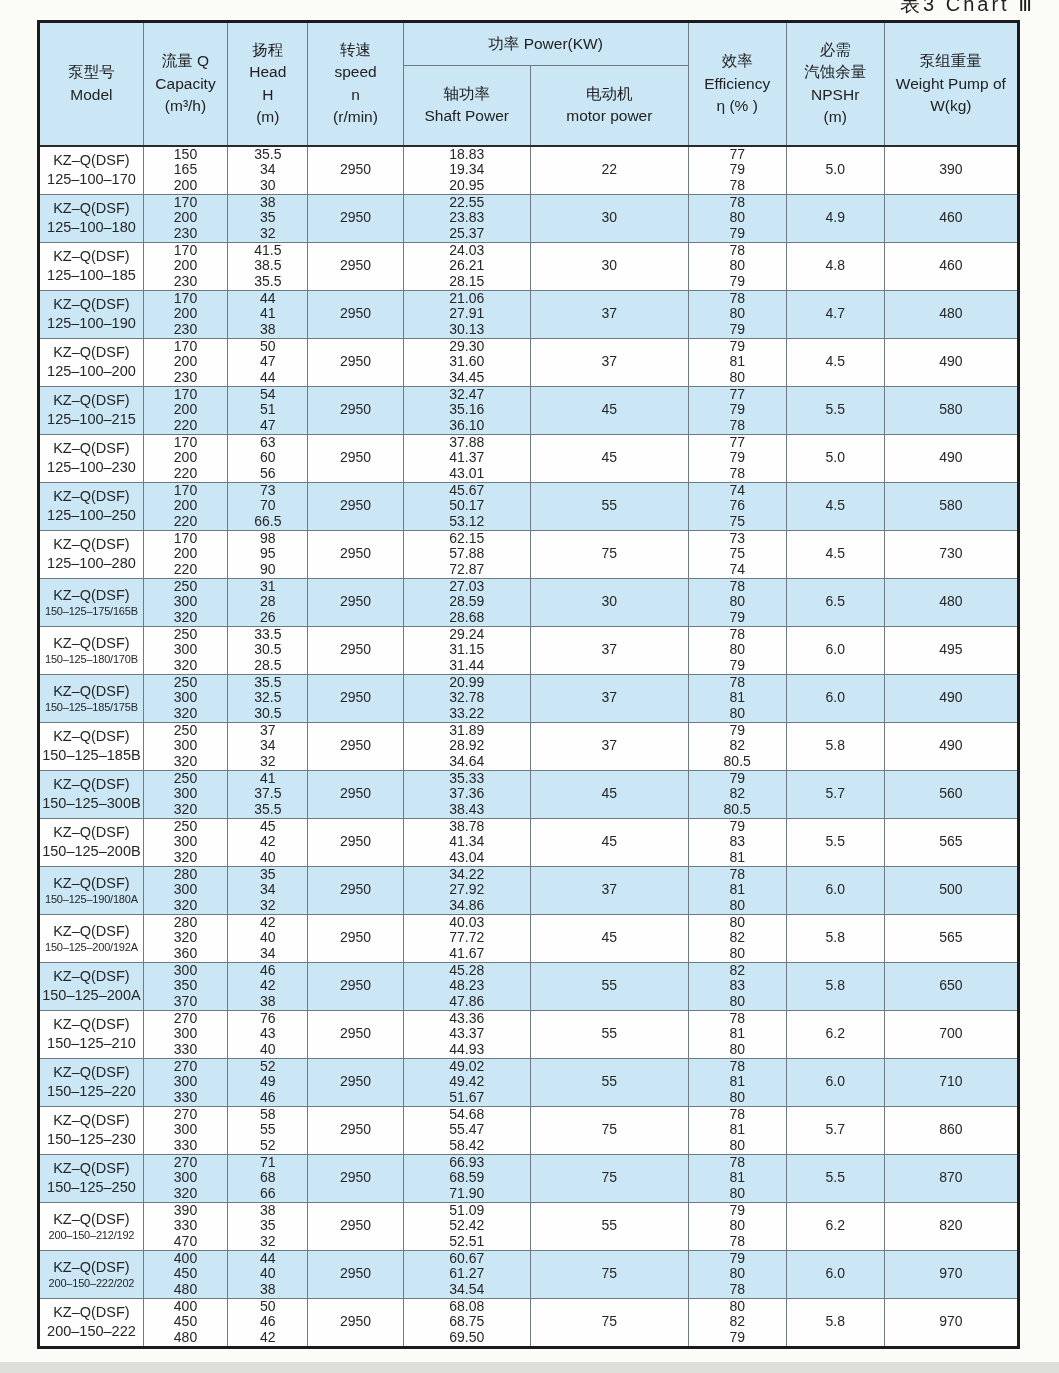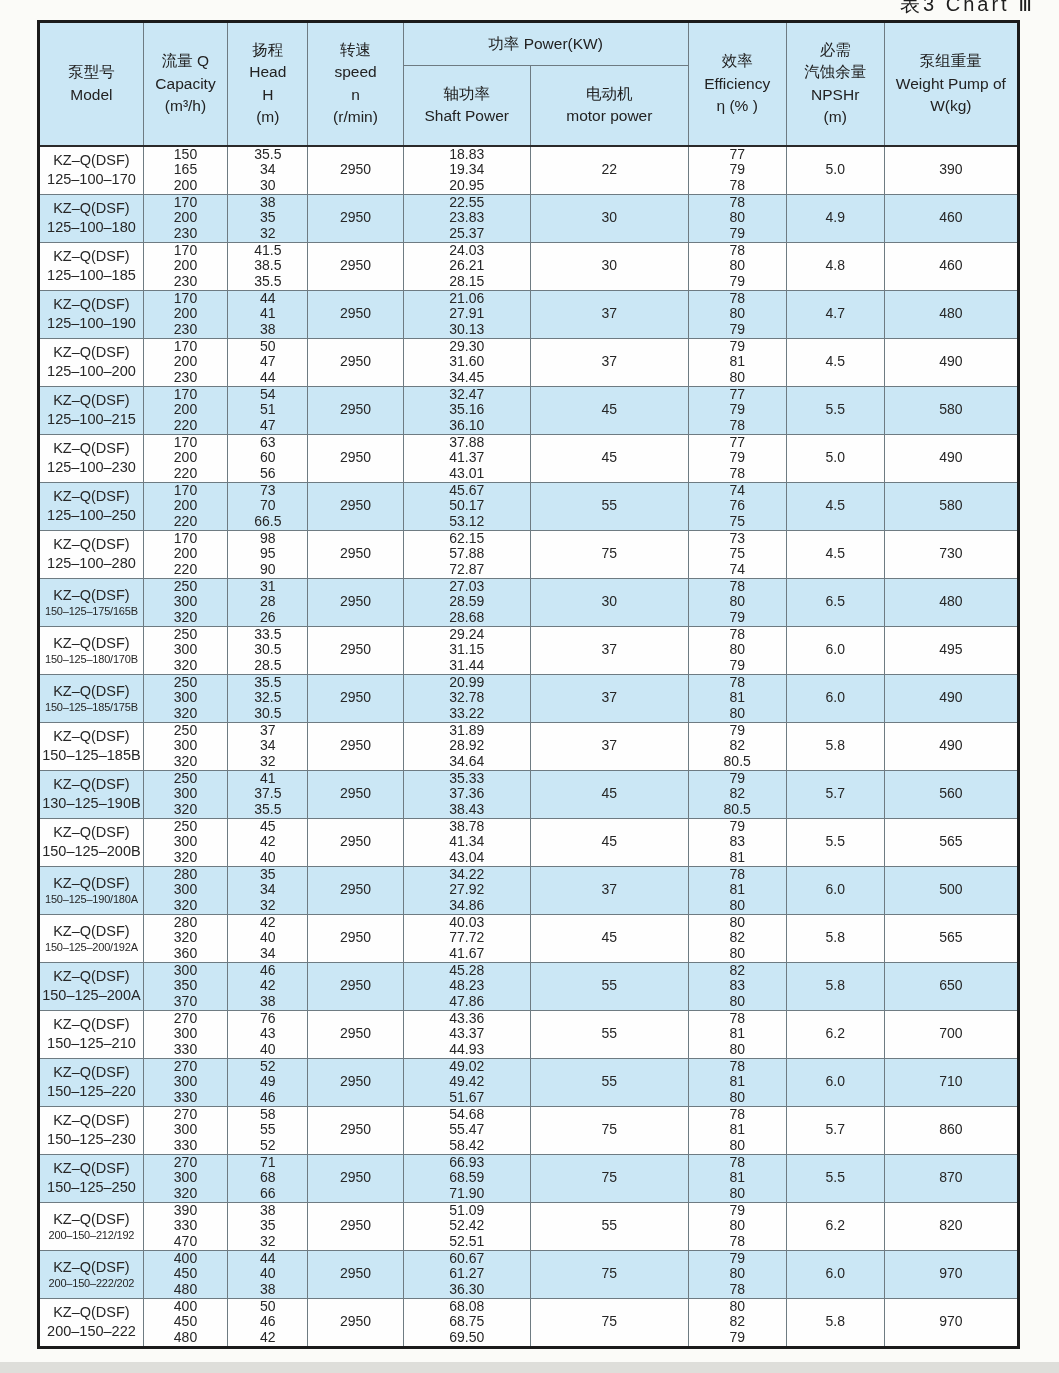--- a/index.html
+++ b/index.html
@@ -625,21 +625,21 @@
         <td>
           <div>5.8</div>
         </td>
         <td>
           <div>490</div>
         </td>
       </tr>
       <tr class="band">
         <td class="model">
           <div>KZ–Q(DSF)</div>
-          <div>130–125–190B</div>
+          <div>150–125–300B</div>
         </td>
         <td>
           <div>250</div>
           <div>300</div>
           <div>320</div>
         </td>
         <td>
           <div>41</div>
           <div>37.5</div>
           <div>35.5</div>
@@ -1023,21 +1023,21 @@
           <div>44</div>
           <div>40</div>
           <div>38</div>
         </td>
         <td>
           <div>2950</div>
         </td>
         <td>
           <div>60.67</div>
           <div>61.27</div>
-          <div>36.30</div>
+          <div>34.54</div>
         </td>
         <td>
           <div>75</div>
         </td>
         <td>
           <div>79</div>
           <div>80</div>
           <div>78</div>
         </td>
         <td>

